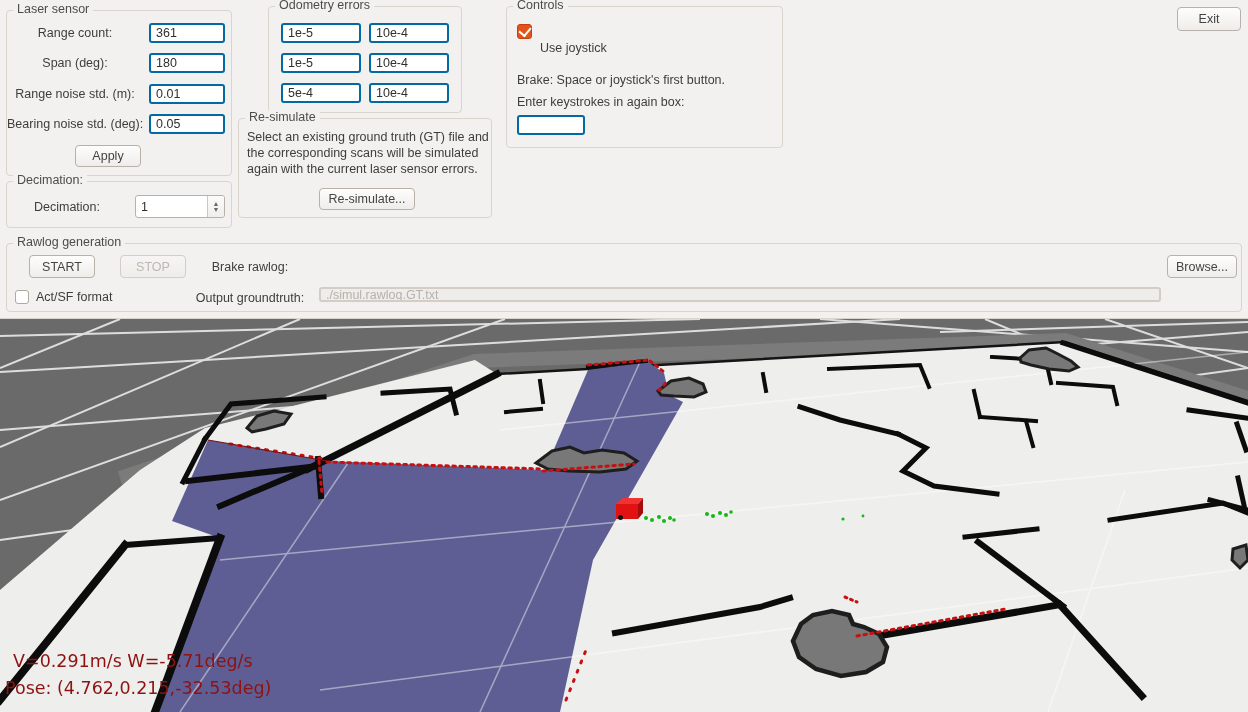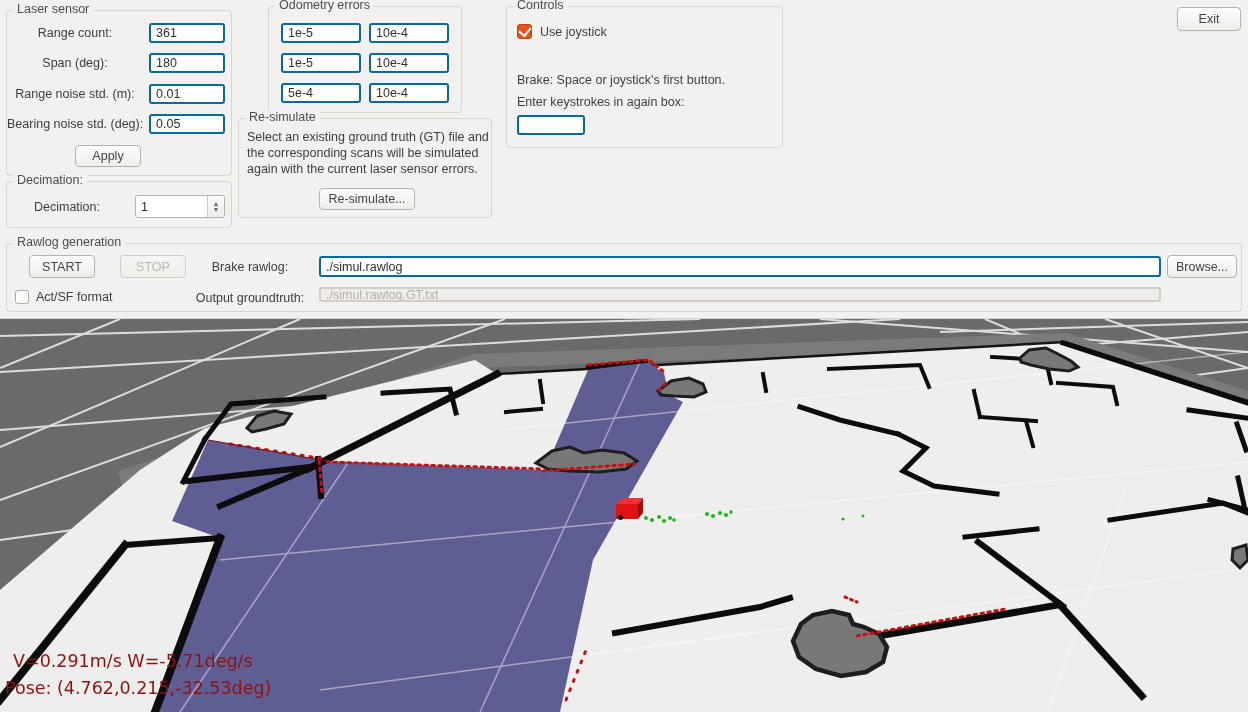--- a/index.html
+++ b/index.html
@@ -80,34 +80,33 @@
     <span class="gtitle">Re-simulate</span>
     <div class="hint" style="left:8px;top:11px">Select an existing ground truth (GT) file and</div>
     <div class="hint" style="left:8px;top:27px">the corresponding scans will be simulated</div>
     <div class="hint" style="left:8px;top:43px">again with the current laser sensor errors.</div>
     <button class="btn" style="left:80px;top:69px;width:96px;height:22px">Re-simulate...</button>
   </div>
 
   <div class="group" style="left:506px;top:6px;width:277px;height:142px">
     <span class="gtitle">Controls</span>
     <div class="cb" style="left:10px;top:17px" data-checked="true"></div>
-    <div class="hint" style="left:33px;top:18px">Use joystick</div>
+    <div class="hint" style="left:33px;top:34px">Use joystick</div>
     <div class="hint" style="left:10px;top:66px">Brake: Space or joystick's first button.</div>
     <div class="hint" style="left:10px;top:88px">Enter keystrokes in again box:</div>
     <input class="txt" style="left: 10px; top: 108px; width: 68px; height: 20px;" value="">
   </div>
 
   <button class="btn" style="left:1177px;top:7px;width:64px;height:24px">Exit</button>
 
   <div class="group" style="left:6px;top:243px;width:1236px;height:69px">
     <span class="gtitle">Rawlog generation</span>
     <button class="btn" style="left:22px;top:11px;width:66px;height:23px">START</button>
     <button class="btn disabled" style="left:113px;top:11px;width:66px;height:23px" disabled="">STOP</button>
     <div class="flabel" style="left:180px;top:13px;width:126px">Brake rawlog:</div>
-    <input class="txt" style="left: 312px; top: 12px; width: 842px; height: 21px;" value="./simul.rawlog">
     <button class="btn" style="left:1160px;top:11px;width:70px;height:23px">Browse...</button>
     <div class="cb" style="left:8px;top:46px;width:14px;height:14px" data-checked="false"></div>
     <div class="hint" style="left:29px;top:46px">Act/SF format</div>
     <div class="flabel" style="left:180px;top:44px;width:126px">Output groundtruth:</div>
     <input class="txt" style="left: 312px; top: 43px; width: 842px; height: 15px;" disabled="" value="./simul.rawlog.GT.txt">
   </div>
 </div>
 
 <div class="viewport">
 <svg width="1248" height="393" viewBox="0 0 1248 393">

